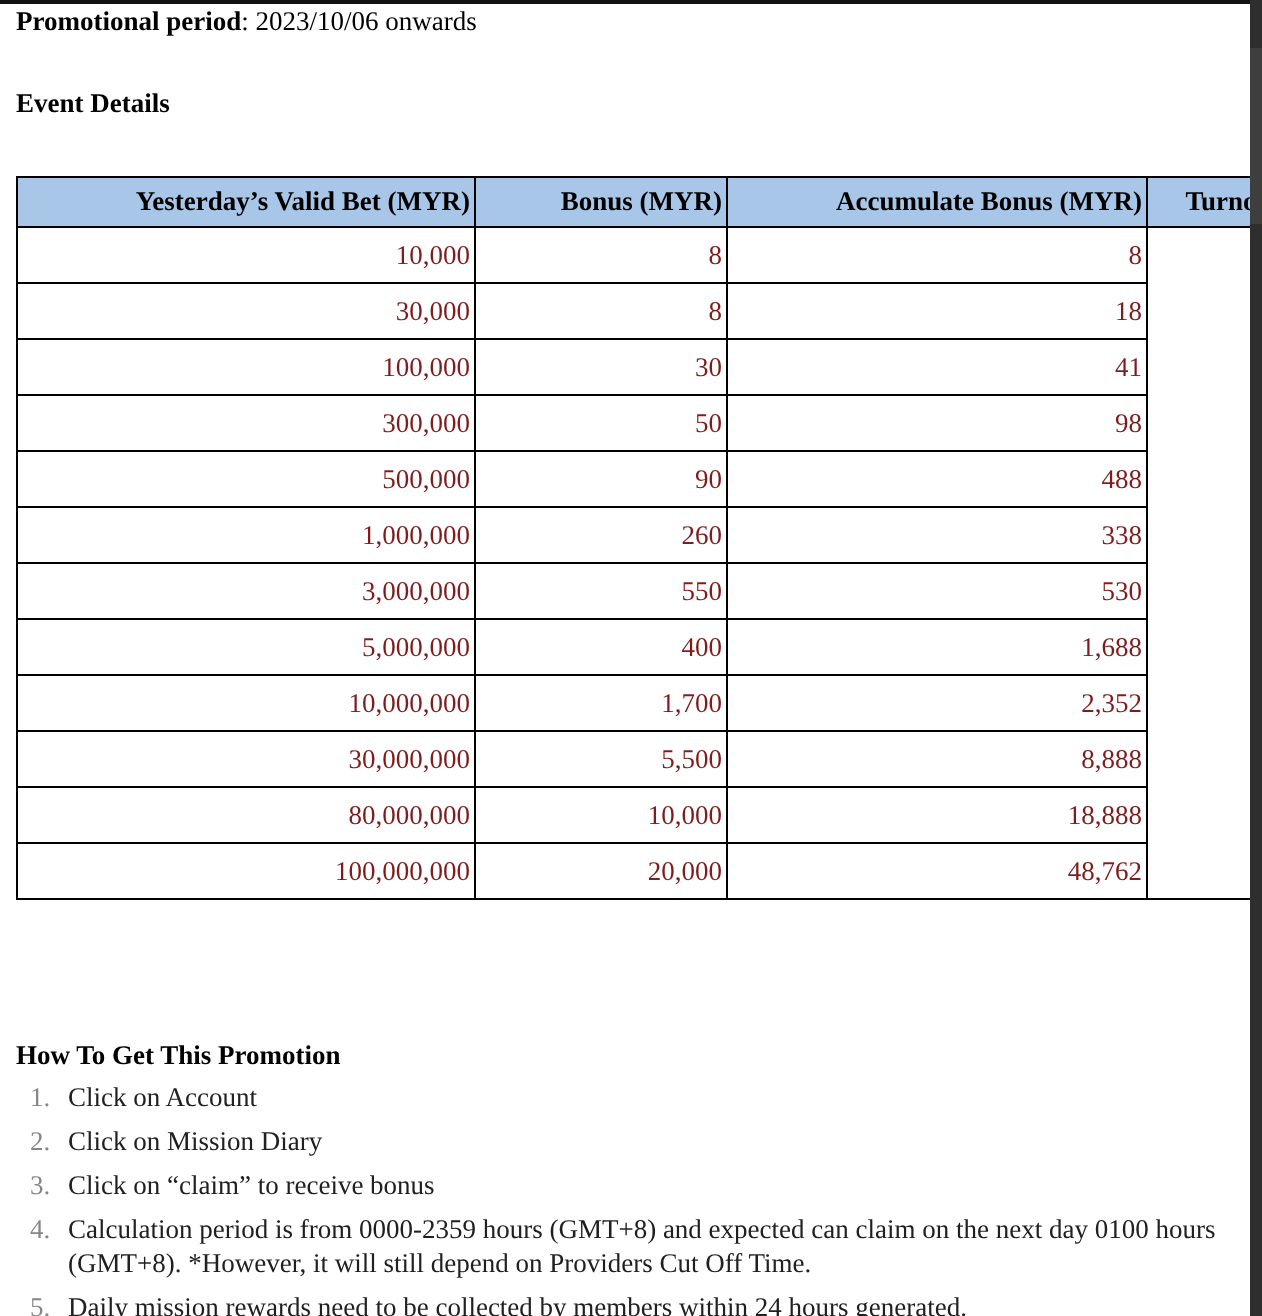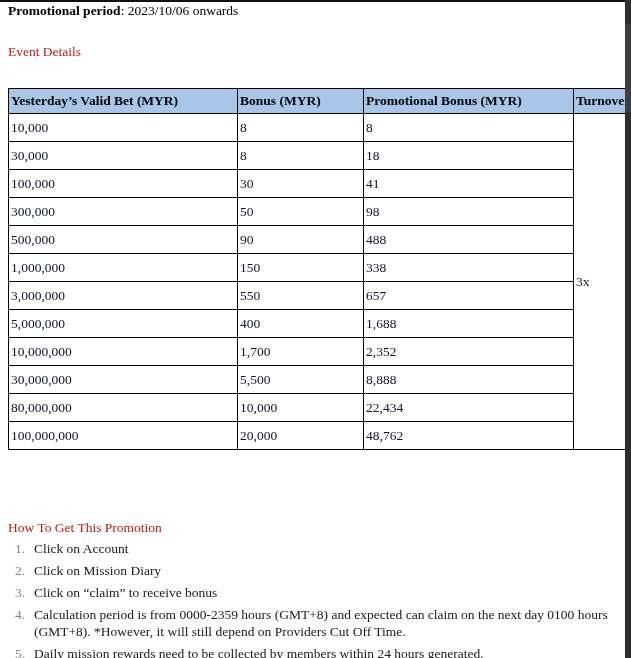--- a/index.html
+++ b/index.html
@@ -26,52 +26,52 @@
     width: 6px; height: 88px;
     background: #3e3e3e;
   }
   .promo-line {
     position: absolute; left: 8px; top: 3px;
     font-size: 13.5px; white-space: nowrap; color: #000;
   }
   .promo-line .label { font-weight: bold; }
   .section-heading {
     position: absolute; left: 8px;
-    font-size: 13.5px; font-weight: normal; color: #b91c1c;
+    font-size: 13.5px; font-weight: bold; color: #000000;
     white-space: nowrap;
   }
   #event-details-heading { top: 44px; }
   #how-to-heading { top: 520px; }
 
   table.bonus-table {
     position: absolute; left: 8px; top: 88px;
     border-collapse: collapse;
     table-layout: fixed;
     width: 641px;
   }
   .bonus-table th, .bonus-table td {
     border: 1.5px solid #000000;
-    text-align: left;
+    text-align: right;
     vertical-align: middle;
     padding: 0 2px;
     overflow: hidden;
     white-space: nowrap;
     margin-left: 36px;
   }
   .bonus-table th {
     background: #a8c7e8;
     font-size: 13.5px;
     font-weight: bold;
     color: #000;
     height: 22px;
   }
   .bonus-table td {
     font-size: 13.5px;
     height: 25px;
-    color: #0f172a;
+    color: #7f1d1d;
   }
   .bonus-table thead tr { height: 25px; }
   .bonus-table tbody tr { height: 28px; }
   .bonus-table td.turnover-cell { vertical-align: middle; }
 
   ol.steps {
     position: absolute; left: 8px; top: 540px;
     width: 614px;
     margin: 0; padding: 0;
     list-style: none;
@@ -107,21 +107,21 @@
   <colgroup>
     <col style="width:229px">
       <col style="width:126px">
       <col style="width:210px">
       <col style="width:76px">
   </colgroup>
   <thead>
     <tr>
       <th>Yesterday’s Valid Bet (MYR)</th>
       <th>Bonus (MYR)</th>
-      <th>Promotional Bonus (MYR)</th>
+      <th>Accumulate Bonus (MYR)</th>
       <th>Turnover</th>
     </tr>
   </thead>
   <tbody>
     <tr>
       <td>10,000</td>
       <td>8</td>
       <td>8</td>
       <td class="turnover-cell" rowspan="12">3x</td>
     </tr>
@@ -140,47 +140,47 @@
       <td>50</td>
       <td>98</td>
     </tr>
     <tr>
       <td>500,000</td>
       <td>90</td>
       <td>488</td>
     </tr>
     <tr>
       <td>1,000,000</td>
-      <td>150</td>
+      <td>260</td>
       <td>338</td>
     </tr>
     <tr>
       <td>3,000,000</td>
       <td>550</td>
-      <td>657</td>
+      <td>530</td>
     </tr>
     <tr>
       <td>5,000,000</td>
       <td>400</td>
       <td>1,688</td>
     </tr>
     <tr>
       <td>10,000,000</td>
       <td>1,700</td>
       <td>2,352</td>
     </tr>
     <tr>
       <td>30,000,000</td>
       <td>5,500</td>
       <td>8,888</td>
     </tr>
     <tr>
       <td>80,000,000</td>
       <td>10,000</td>
-      <td>22,434</td>
+      <td>18,888</td>
     </tr>
     <tr>
       <td>100,000,000</td>
       <td>20,000</td>
       <td>48,762</td>
     </tr>
   </tbody>
 </table>
 
 <div id="how-to-heading" class="section-heading">How To Get This Promotion</div>

